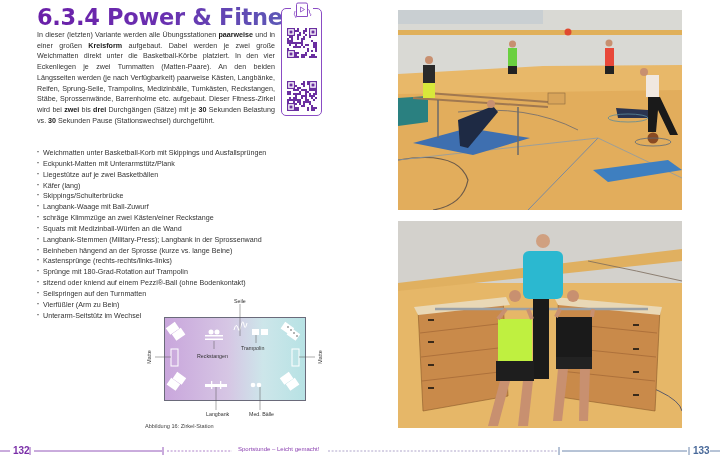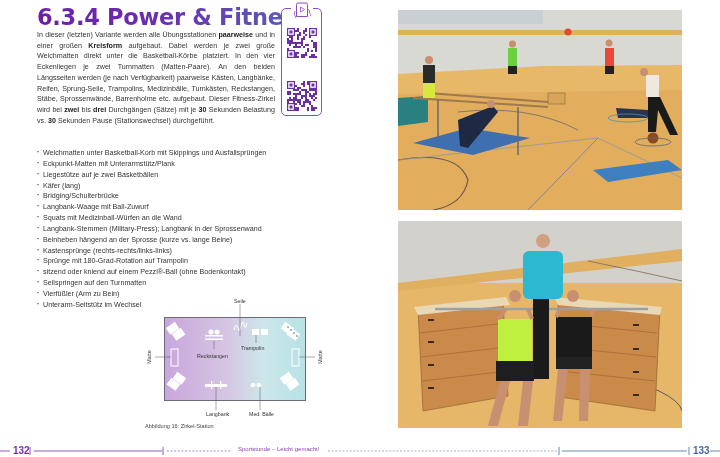--- a/index.html
+++ b/index.html
@@ -255,22 +255,23 @@
         <rect x="0.6" y="22.6" width="6.8" height="6.8" fill="none" stroke="#6a2fa0" stroke-width="1.2"></rect>
         <rect x="2.5" y="24.5" width="3" height="3" fill="#6a2fa0"></rect>
       </svg>
   </div>
 
   <ul class="bullets">
     <li>Weichmatten unter Basketball-Korb mit Skippings und Ausfallsprüngen</li>
     <li>Eckpunkt-Matten mit Unterarmstütz/Plank</li>
     <li>Liegestütze auf je zwei Basketbällen</li>
     <li>Käfer (lang)</li>
-    <li>Bridging/Schulterbrücke</li>
+    <li>Skippings/Schulterbrücke</li>
     <li>Langbank-Waage mit Ball-Zuwurf</li>
+    <li>schräge Klimmzüge an zwei Kästen/einer Reckstange</li>
     <li>Squats mit Medizinball-Würfen an die Wand</li>
     <li>Langbank-Stemmen (Military-Press); Langbank in der Sprossenwand</li>
     <li>Beinheben hängend an der Sprosse (kurze vs. lange Beine)</li>
     <li>Kastensprünge (rechts-rechts/links-links)</li>
     <li>Sprünge mit 180-Grad-Rotation auf Trampolin</li>
     <li>sitzend oder kniend auf einem Pezzi®-Ball (ohne Bodenkontakt)</li>
     <li>Seilspringen auf den Turnmatten</li>
     <li>Vierfüßler (Arm zu Bein)</li>
     <li>Unterarm-Seitstütz im Wechsel</li>
   </ul>

